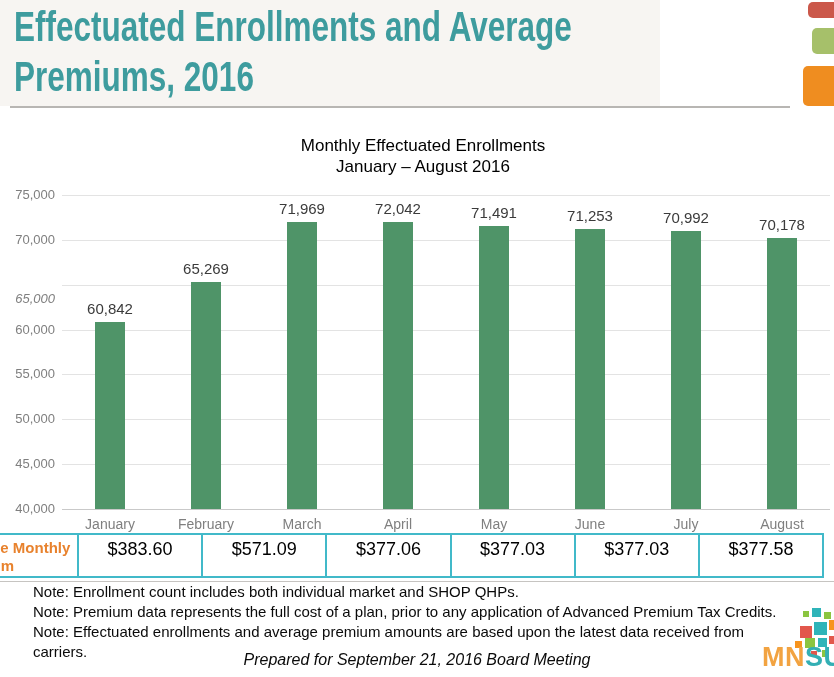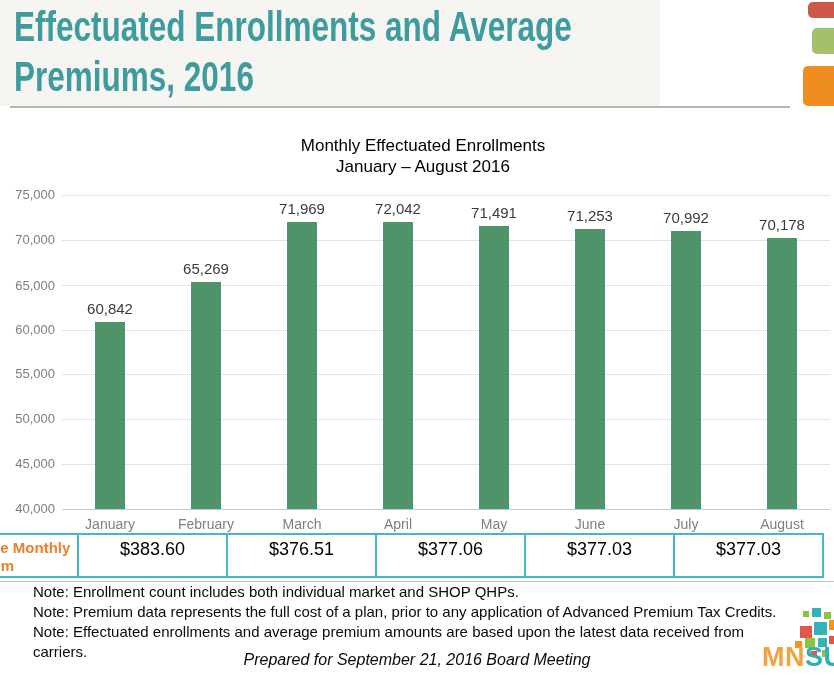--- a/index.html
+++ b/index.html
@@ -80,21 +80,21 @@
 
 <div class="chart-title">
   <div>Monthly Effectuated Enrollments</div>
   <div>January – August 2016</div>
 </div>
 
 <div class="chart-area">
   <div id="y-labels">
       <div class="y-label" style="top: -8px;">75,000</div>
       <div class="y-label" style="top: 36.8571px;">70,000</div>
-      <div class="y-label" style="top: 83px;">65,000</div>
+      <div class="y-label" style="top: 96px; font-style: italic;">65,000</div>
       <div class="y-label" style="top: 126.571px; text-align: right;">60,000</div>
       <div class="y-label" style="top: 171.429px;">55,000</div>
       <div class="y-label" style="top: 216.286px;">50,000</div>
       <div class="y-label" style="top: 261.143px;">45,000</div>
       <div class="y-label" style="top: 306px;">40,000</div>
     </div>
   <div class="plot" id="plot">
     <div id="gridlines">
         <div class="gridline" style="top: 0px;"></div>
         <div class="gridline" style="top: 44.8571px;"></div>
@@ -149,24 +149,25 @@
       </div>
   </div>
 </div>
 
 <div class="premium-table" id="premium-table">
   <div class="p-label">
     <div>Average Monthly</div>
     <div>Premium</div>
   </div>
     <div class="p-cell">$383.60</div>
-    <div class="p-cell">$376.51</div>
+    <div class="p-cell">$571.09</div>
     <div class="p-cell">$377.06</div>
     <div class="p-cell">$377.03</div>
     <div class="p-cell">$377.03</div>
+    <div class="p-cell">$377.58</div>
   </div>
 <div class="table-underline"></div>
 
 <div class="notes" id="notes">
     <div class="note-line">Note: Enrollment count includes both individual market and SHOP QHPs.</div>
     <div class="note-line">Note: Premium data represents the full cost of a plan, prior to any application of Advanced Premium Tax Credits.</div>
     <div class="note-line">Note: Effectuated enrollments and average premium amounts are based upon the latest data received from</div>
     <div class="note-line">carriers.</div>
   </div>
 

